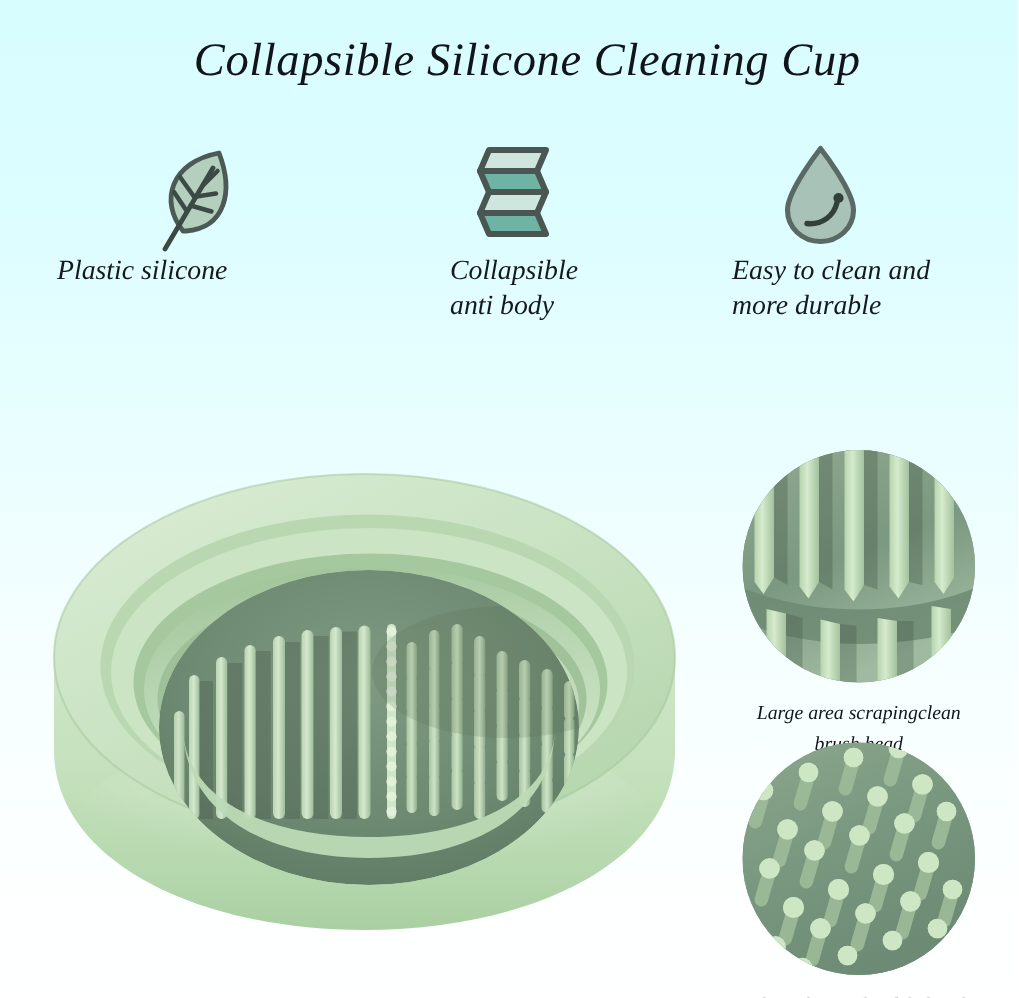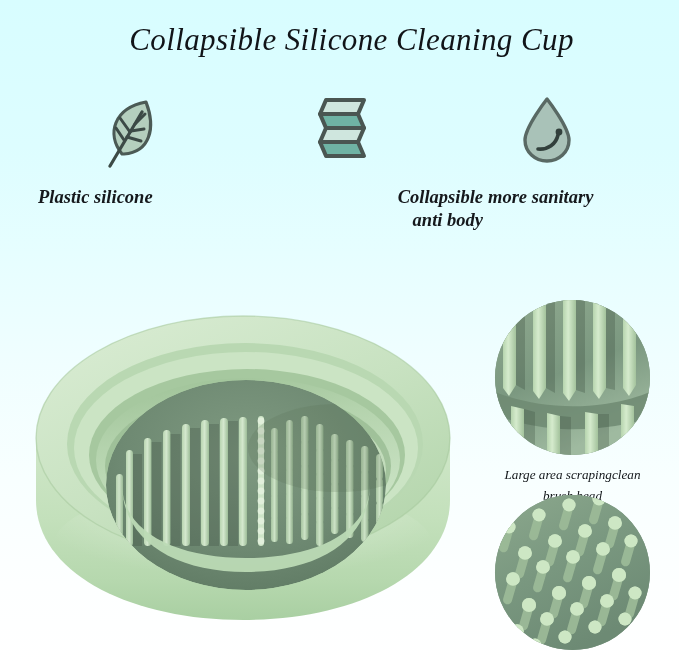--- a/index.html
+++ b/index.html
@@ -57,32 +57,30 @@
     top: 0;
     width: 215px;
   }
   .feature-icon {
     height: 78px;
     display: flex;
     align-items: center;
     justify-content: center;
   }
   .feature-label {
-    margin-top: 16px;
     font-family: "Liberation Serif", serif;
     font-style: italic;
     font-size: 18.5px;
     line-height: 23px;
     color: #15181c;
-    font-weight: bold;
   }
   #feature-0 { left: 26px; }
   #feature-0 .feature-icon { justify-content: flex-start; padding-left: 74px; }
   #feature-0 .feature-label { padding-left: 12px; }
-  #feature-1 { left: 268px; text-align: right; }
+  #feature-1 { left: 268px; }
   #feature-1 .feature-icon { justify-content: flex-start; padding-left: 46px; }
   #feature-1 .feature-label { padding-left: 32px; }
   #feature-2 { left: 460px; }
   #feature-2 .feature-icon { justify-content: flex-start; padding-left: 58px; }
   #feature-2 .feature-label { padding-left: 28px; }
 
   
   #product {
     position: absolute;
     left: 18px;
@@ -163,21 +161,22 @@
 
     <div class="feature" id="feature-2">
       <div class="feature-icon">
         <svg width="58" height="74" viewBox="0 0 58 74">
           <path d="M29 5 C29 5 7 33 7 46 C7 58 17 67 29 67 C41 67 51 58 51 46 C51 33 29 5 29 5 Z" fill="#a9c2b8" stroke="#596964" stroke-width="3.4" stroke-linejoin="round"></path>
           <path d="M20 55 C30 56 38 50 40 41" fill="none" stroke="#32403c" stroke-width="3.6" stroke-linecap="round"></path>
           <circle cx="41" cy="38" r="3.4" fill="#32403c"></circle>
         </svg>
       </div>
       <div class="feature-label">
-        <div>more sanitary</div>
+        <div>Easy to clean and</div>
+        <div>more durable</div>
       </div>
     </div>
   </div>
 
   <div id="product">
     <svg width="450" height="340" viewBox="0 0 450 340">
       <defs>
         <linearGradient id="bodyGrad" x1="0" y1="0" x2="0" y2="1">
           <stop offset="0%" stop-color="#cfe7c8"></stop>
           <stop offset="45%" stop-color="#c3e0bb"></stop>

